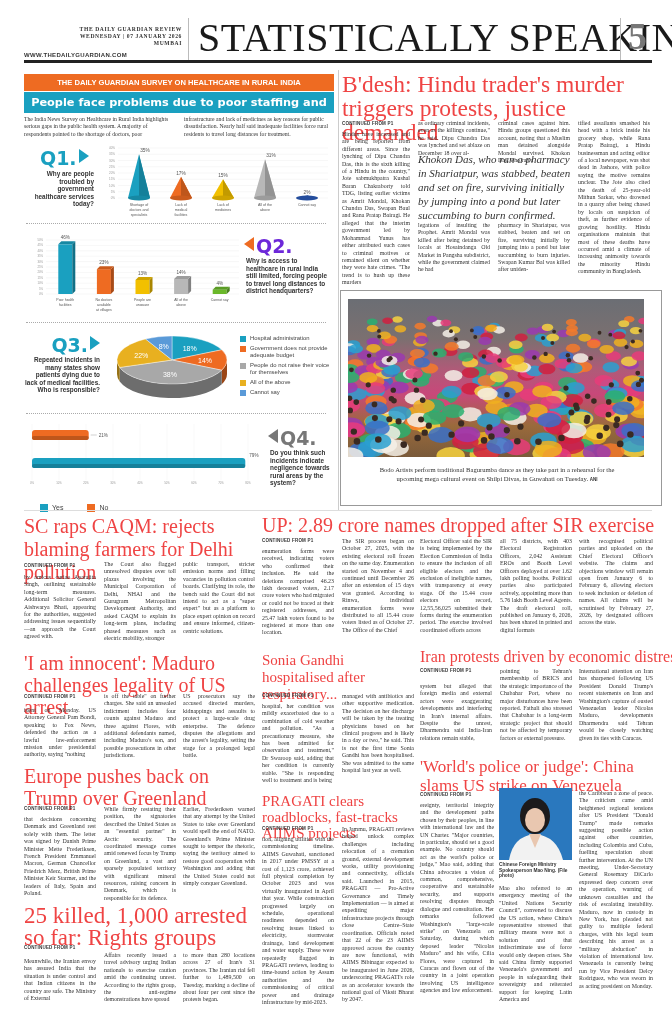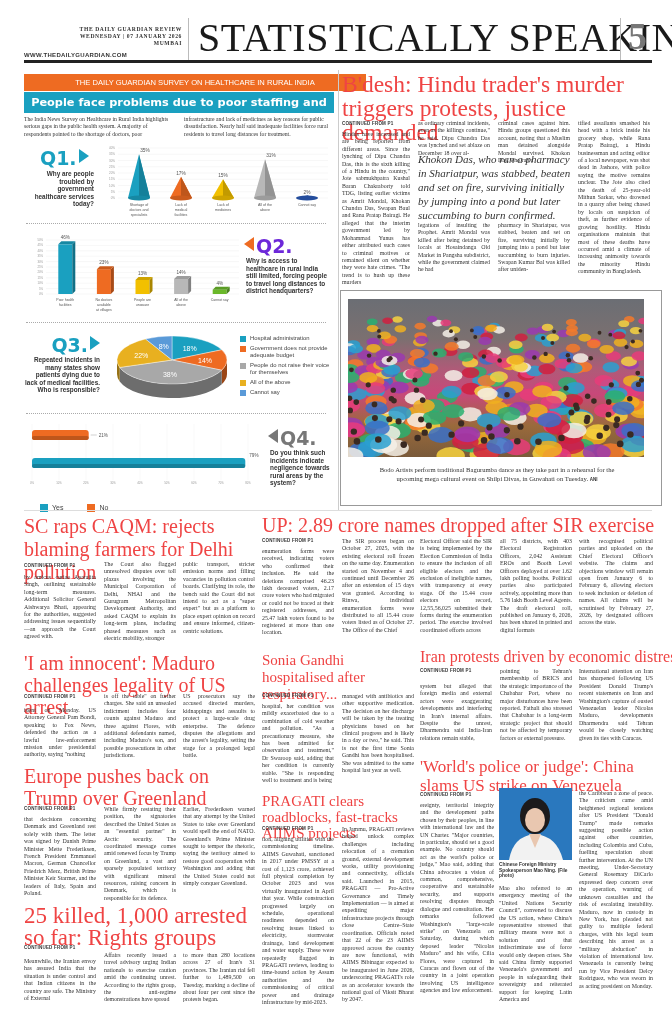--- a/index.html
+++ b/index.html
@@ -5,21 +5,21 @@
 *{box-sizing:border-box;margin:0;padding:0}
 body{width:672px;height:1024px;background:#fff;font-family:"DejaVu Serif",serif;color:#222;position:relative;overflow:hidden}
 .abs{position:absolute}
 .mast-meta{left:60px;top:26px;width:122px;text-align:right;font-family:"Liberation Serif",serif;font-size:5.6px;font-weight:bold;letter-spacing:.6px;line-height:7px;color:#333}
 .mast-url{left:24px;top:52px;font-family:"Liberation Sans",sans-serif;font-size:6px;font-weight:bold;color:#333;letter-spacing:.3px}
 .mast-rule{left:24px;top:60px;width:628px;height:3px;background:#222}
 .mast-vrule1{left:188px;top:18px;width:1px;height:42px;background:#bbb}
 .mast-title{left:198px;top:14px;font-family:"Liberation Serif",serif;font-size:40px;letter-spacing:.5px;color:#1a1a1a;white-space:nowrap}
 .mast-vrule2{left:620px;top:18px;width:1px;height:42px;background:#bbb}
 .mast-page{left:628px;top:14px;font-family:"Liberation Serif",serif;font-size:38px;font-weight:bold;color:#777}
-.sv-h1{left:24px;top:74px;width:342px;height:17px;background:#ee6b22;color:#fff;font-family:"Liberation Sans",sans-serif;font-weight:normal;font-size:7.6px;text-align:center;line-height:17px}
+.sv-h1{left:24px;top:74px;width:310px;height:17px;background:#ee6b22;color:#fff;font-family:"Liberation Sans",sans-serif;font-weight:bold;font-size:7.6px;text-align:center;line-height:17px}
 .sv-h2{left:24px;top:92px;width:310px;height:21px;background:#1aa0c0;color:#fff;font-family:"DejaVu Sans",sans-serif;font-weight:bold;font-size:11.3px;text-align:center;line-height:21px}
 .sv-intro{top:116px;width:148px;font-family:"Liberation Serif",serif;font-size:5.7px;line-height:7.3px;color:#333}
 .qnum{font-family:"DejaVu Sans",sans-serif;font-weight:bold;color:#1aa0c0;font-size:19px;line-height:20px}
 .qtext{font-family:"Liberation Sans",sans-serif;font-weight:bold;font-size:6.4px;line-height:7.6px;color:#333}
 .dotted{height:0;border-top:1px dotted #aaa}
 .chart-svg{position:absolute}
 .col{font-family:"Liberation Serif",serif;font-size:5.9px;line-height:7.4px;color:#333;text-align:justify}
 .cont{font-family:"Liberation Sans",sans-serif;font-weight:bold;font-size:4.5px;color:#333;letter-spacing:.2px;margin-bottom:5px}
 .head{font-family:"Liberation Serif",serif;color:#ef4444;line-height:1.0}
 .pull{font-family:"Liberation Serif",serif;font-style:italic;font-size:11px;line-height:14px;color:#333}

